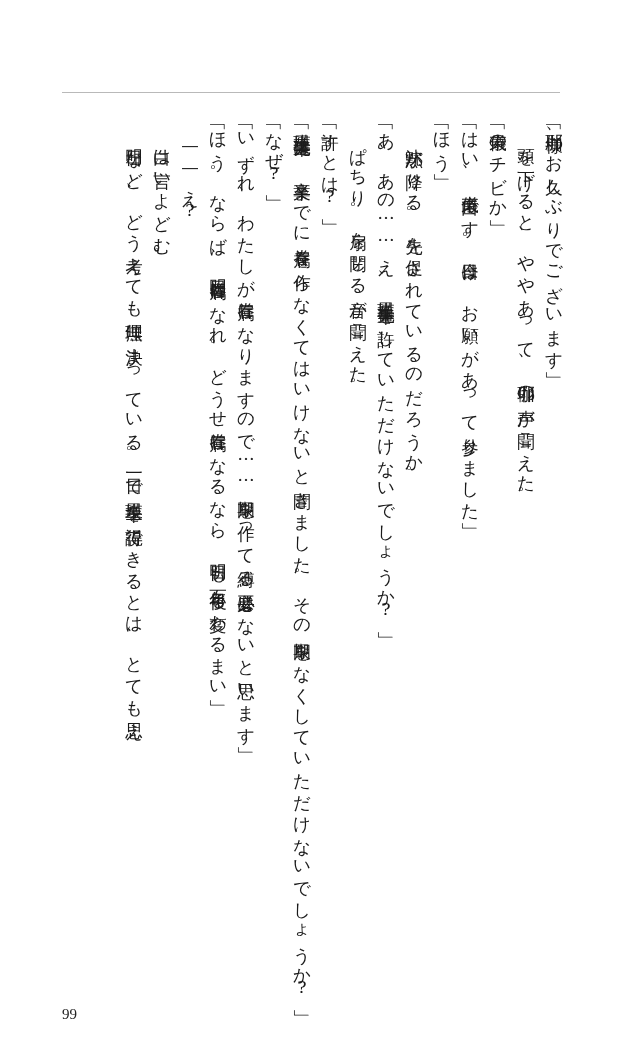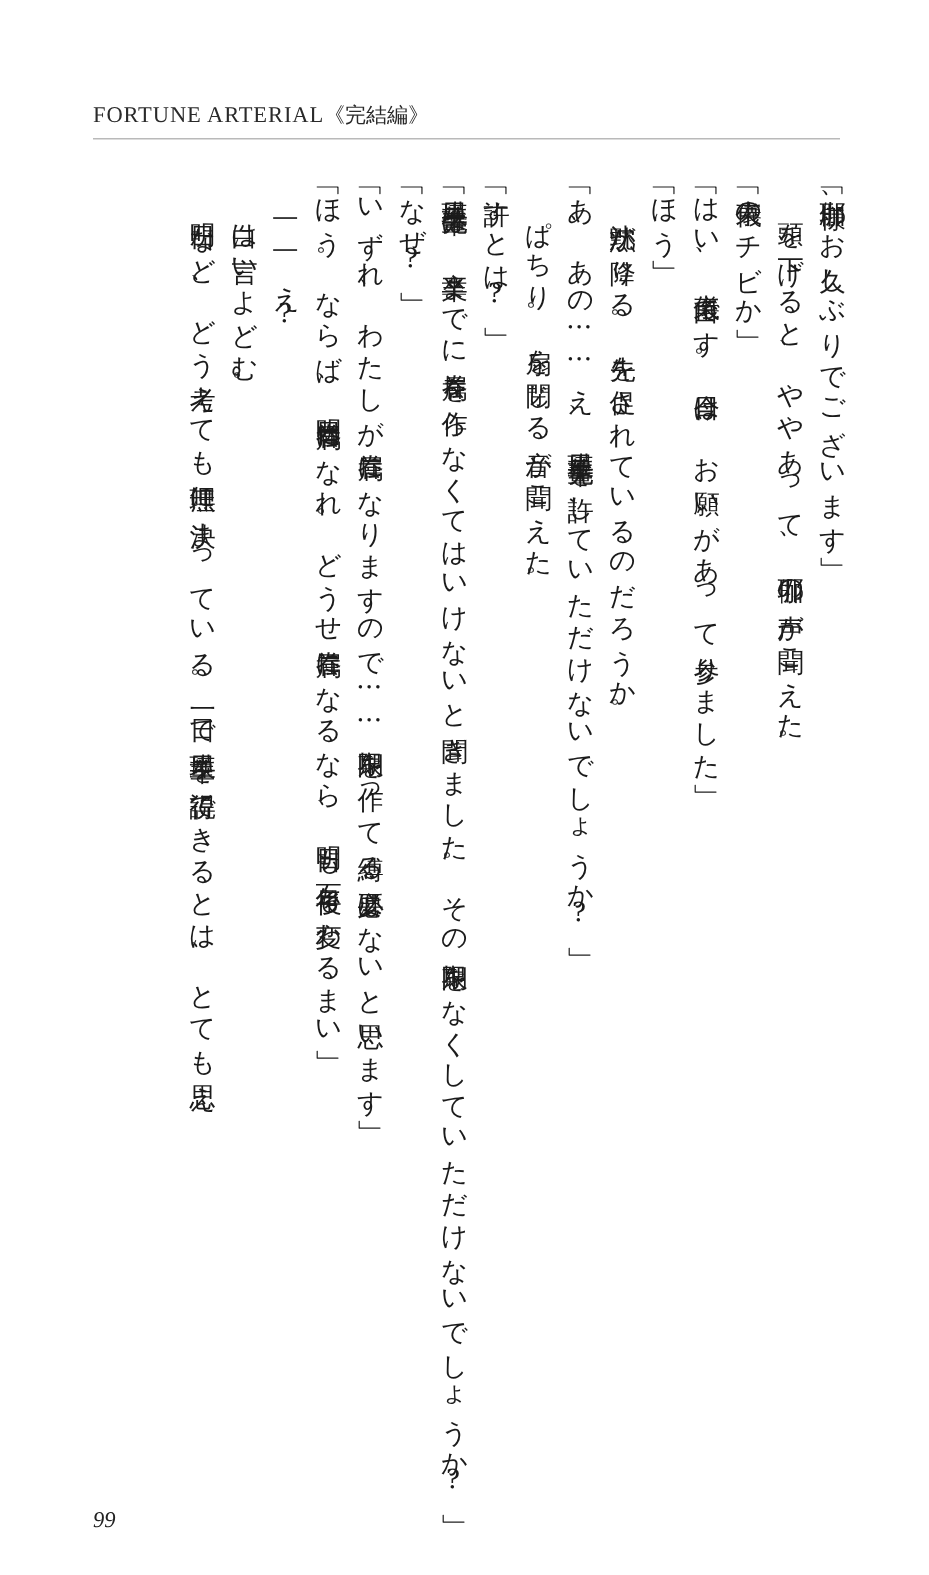--- a/index.html
+++ b/index.html
@@ -73,31 +73,27 @@
   .vline.indent {
     padding-top: 17px;
   }
   .page-num {
     position: absolute;
     left: 62px;
     top: 1006px;
     font-size: 15px;
     color: #222;
     font-family: "Liberation Serif", "DejaVu Serif", serif;
-    font-style: italic;
   }
 </style>
 </head>
 <body>
 
 <div class="page">
 
-  <div class="header">
-    <span>FORTUNE ARTERIAL</span><span class="hdr-jp">《完結編》</span>
-  </div>
 
   <div class="rule"></div>
 
   <div class="body-area">
       <div class="vline">「伽耶様、お久しぶりでございます」</div>
       <div class="vline indent">頭を下げると、ややあって、伽耶の声が聞こえた。</div>
       <div class="vline">「東儀のチビか」</div>
       <div class="vline">「はい、東儀白です。今日は、お願いがあって参りました」</div>
       <div class="vline">「ほう」</div>
       <div class="vline indent">沈黙が降りる。先を促されているのだろうか。</div>

